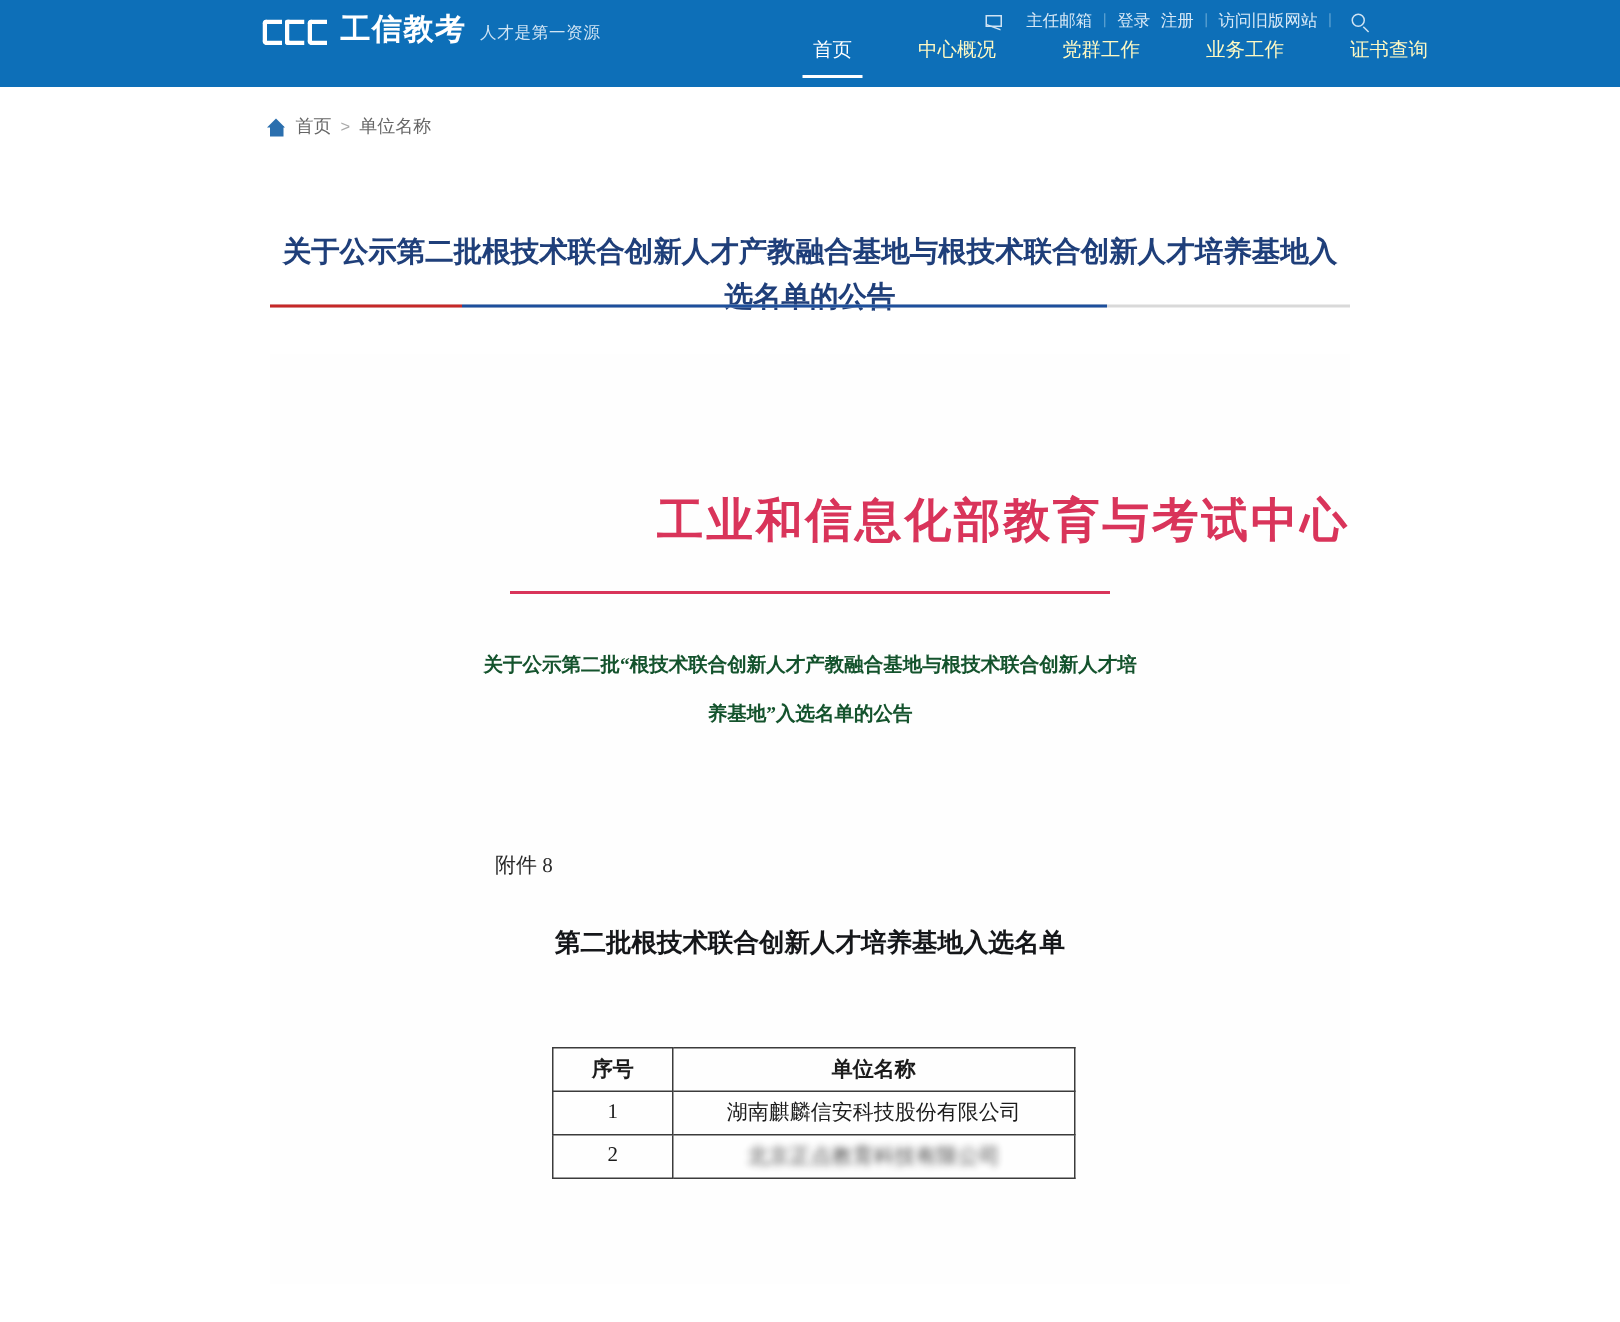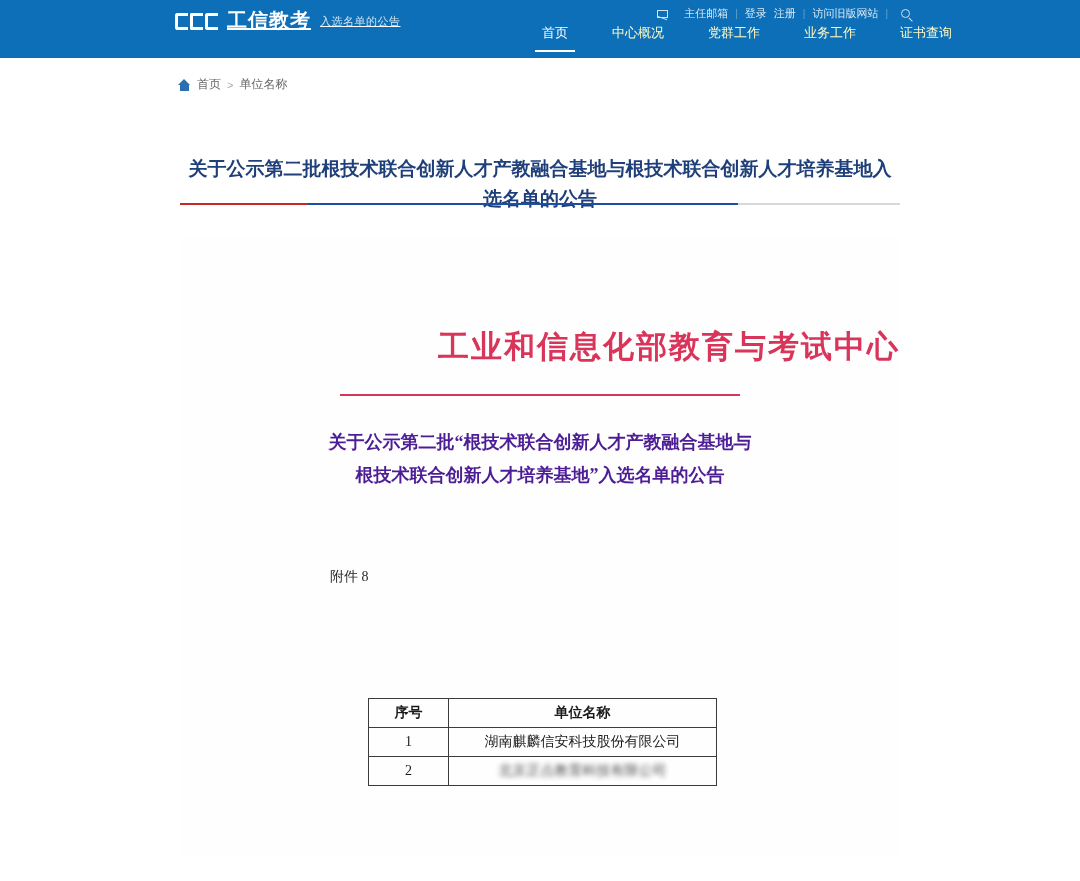--- a/index.html
+++ b/index.html
@@ -43,21 +43,21 @@
   }
   .search-ico:after {
     content: ""; position: absolute; right: -4px; bottom: -3px; width: 5px; height: 1.4px;
     background: #cfe3f3; transform: rotate(45deg);
   }
 
   
   .logo-wrap {
     position: absolute;
     left: 175px; top: 11px;
-    display: flex; align-items: flex-end; gap: 9px; text-decoration: underline;
+    display: flex; align-items: flex-end; gap: 9px;
   }
   .logo-mark { display: flex; gap: 2px; align-items: center; }
   .ce {
     width: 13px; height: 17px;
     border: 3px solid #ffffff;
     border-right: none;
     border-radius: 3px 0 0 3px;
   }
   .ce.mid { border-radius: 2px 0 0 2px; }
   .logo-cn {
@@ -156,23 +156,23 @@
   }
   .scan-headrule {
     position: absolute; left: 160px; top: 158px;
     width: 400px; height: 2px; background: #d9345a;
   }
   .scan-title {
     position: absolute; left: 140px; top: 190px; width: 440px;
     text-align: center;
     font-family: "Liberation Serif", serif;
     font-weight: bold;
-    font-size: 18px;
+    font-size: 13px;
     line-height: 33px;
-    color: #4c1d95;
+    color: #14532d;
   }
   .scan-attach {
     position: absolute; left: 150px; top: 332px;
     font-family: "Liberation Serif", serif;
     font-size: 14px;
     color: #2a2a2a;
   }
   .scan-subtitle {
     position: absolute; left: 160px; top: 378px; width: 400px;
     text-align: center;
@@ -225,21 +225,21 @@
     <span class="search-ico"></span>
   </div>
 
   <div class="logo-wrap">
     <span class="logo-mark">
       <span class="ce"></span>
         <span class="ce mid"></span>
         <span class="ce"></span>
     </span>
     <span class="logo-cn">工信教考</span>
-    <span class="logo-slogan">入选名单的公告</span>
+    <span class="logo-slogan">人才是第一资源</span>
   </div>
 
   <nav class="nav">
     <span class="nav-item active">首页</span>
     <span class="nav-item">中心概况</span>
     <span class="nav-item">党群工作</span>
     <span class="nav-item">业务工作</span>
     <span class="nav-item">证书查询</span>
   </nav>
 </div>
@@ -256,20 +256,21 @@
 
 <div class="scan">
 
   <div class="scan-head">工业和信息化部教育与考试中心</div>
   <div class="scan-headrule"></div>
 
   <div class="scan-title">关于公示第二批“根技术联合创新人才产教融合基地与根技术联合创新人才培养基地”入选名单的公告</div>
 
   <div class="scan-attach">附件 8</div>
 
+  <div class="scan-subtitle">第二批根技术联合创新人才培养基地入选名单</div>
 
   <table class="scan-table">
     <thead>
       <tr>
         <th class="c-no">序号</th>
         <th class="c-name">单位名称</th>
       </tr>
     </thead>
     <tbody>
       <tr>

